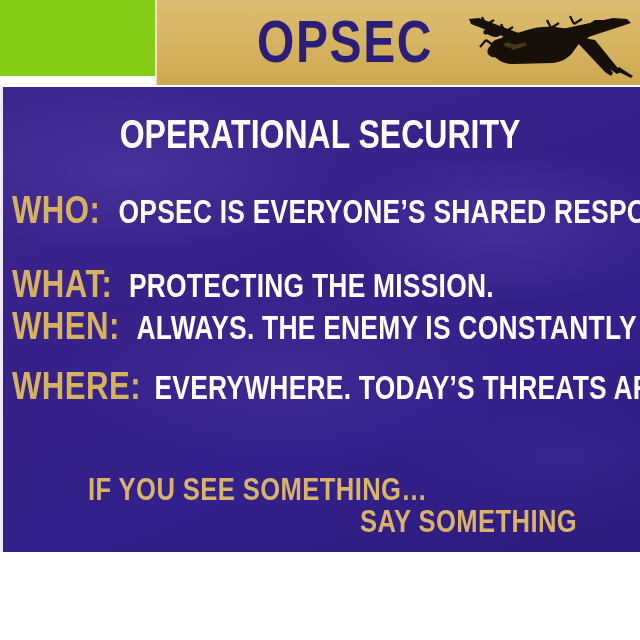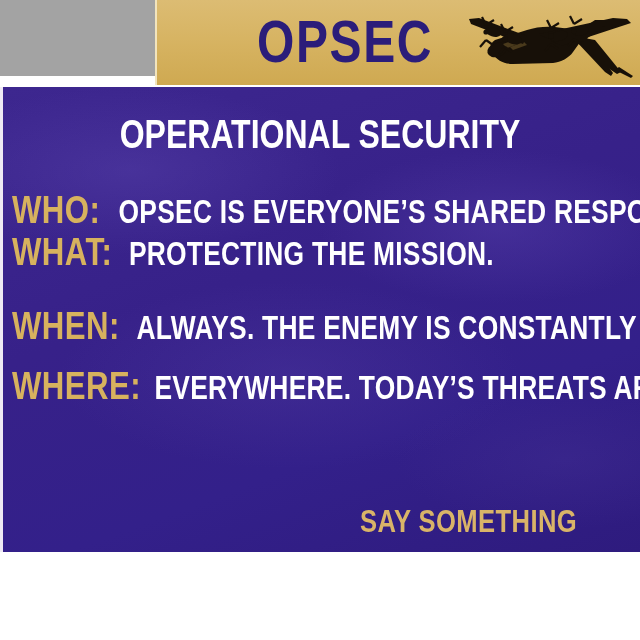--- a/index.html
+++ b/index.html
@@ -19,21 +19,21 @@
     height: 640px;
     background: #ffffff;
     overflow: hidden;
   }
 
   
   .header-band {
     position: absolute;
     left: 0; top: 0;
     width: 640px; height: 76px;
-    background: #a3a3a3;
+    background: #84cc16;
   }
   .header-gold {
     position: absolute;
     left: 155px; top: 0;
     width: 485px; height: 85px;
     background: linear-gradient(180deg,#dcbc73 0%, #d7b463 45%, #cfa951 100%);
     border-left: 2px solid #f2e4bd;
   }
   .header-title {
     position: absolute;
@@ -135,21 +135,21 @@
     font-family: "Liberation Sans", sans-serif;
     font-weight: bold;
     color: #ffffff;
     font-size: 33px;
     line-height: 38px;
     letter-spacing: 0.3px;
     white-space: nowrap;
   }
 
   #row-who   { top: 190px; }
-  #row-what  { top: 232px; }
+  #row-what  { top: 264px; }
   #row-when  { top: 306px; }
   #row-where { top: 366px; }
   #row-where-cont { top: 404px; }
 
   
   .slogan1 {
     position: absolute;
     left: 88px; top: 471px;
     white-space: nowrap;
   }
@@ -273,20 +273,23 @@
   </div>
 
   <div class="qa" id="row-where">
     <span class="qa-inner">
       <span class="qa-label">WHERE:</span>
       <span style="display:inline-block;width:8px"></span>
       <span class="qa-text">EVERYWHERE. TODAY’S THREATS ARE</span>
     </span>
   </div>
 
+  <div class="slogan1">
+    <span class="slogan-inner">IF YOU SEE SOMETHING…</span>
+  </div>
   <div class="slogan2">
     <span class="slogan-inner">SAY SOMETHING</span>
   </div>
 
   <div class="footer-band">
 
     <span class="sr">VIRTUS PERDURAT</span>
   </div>
 
 </div>

